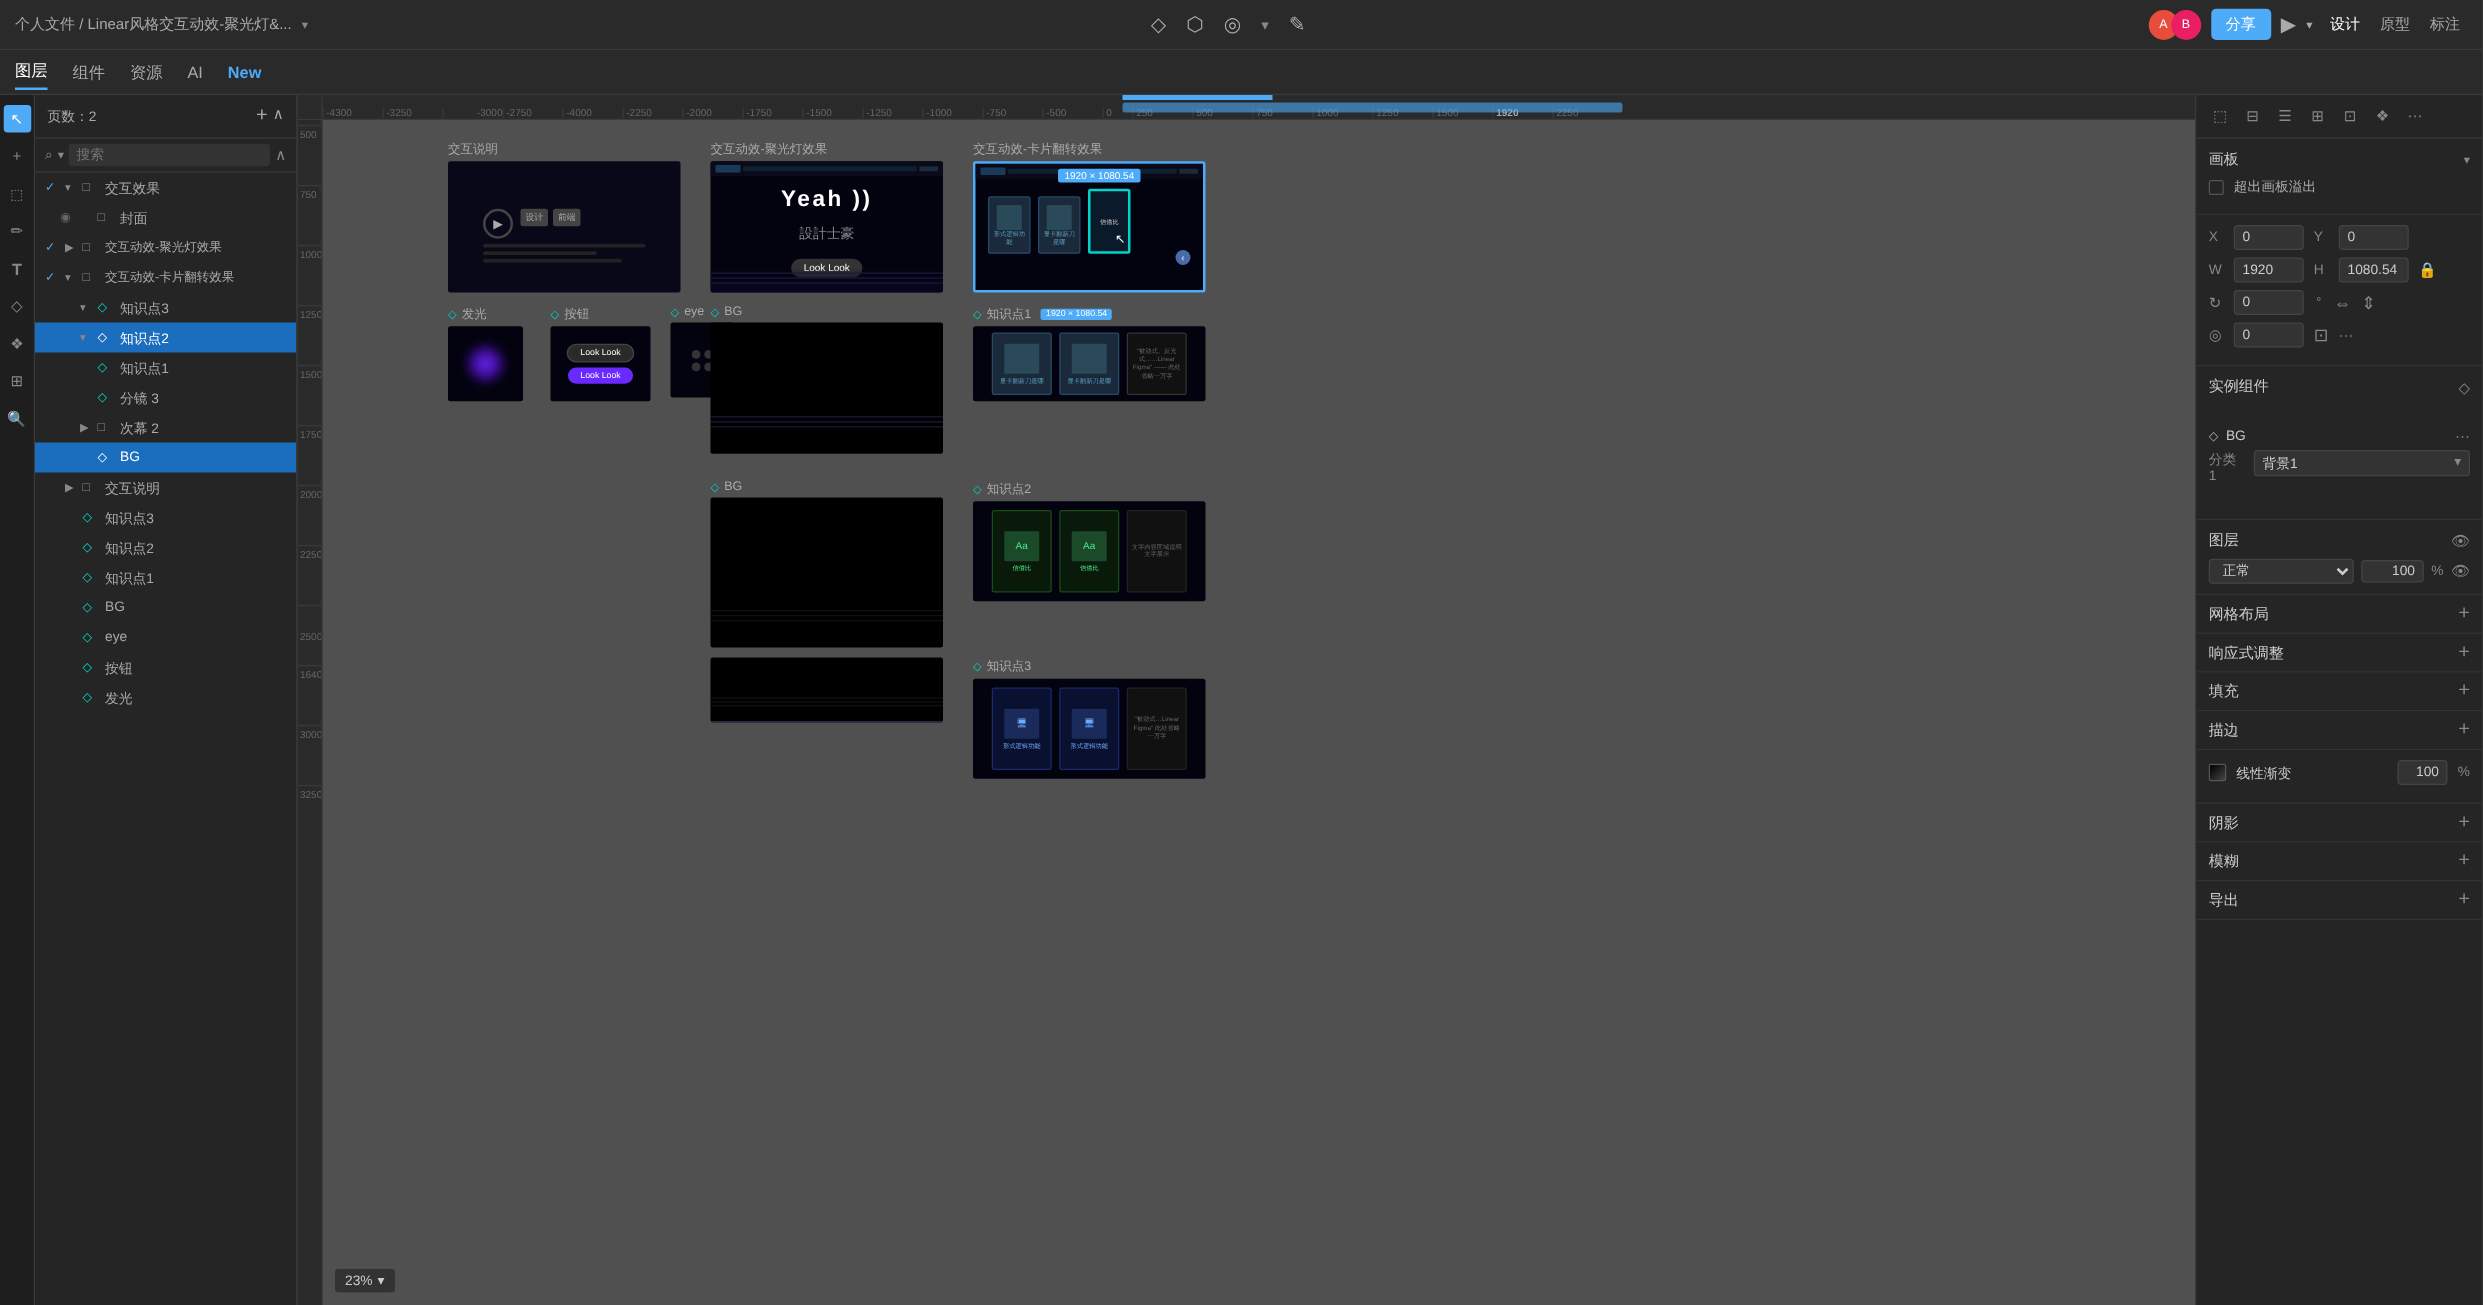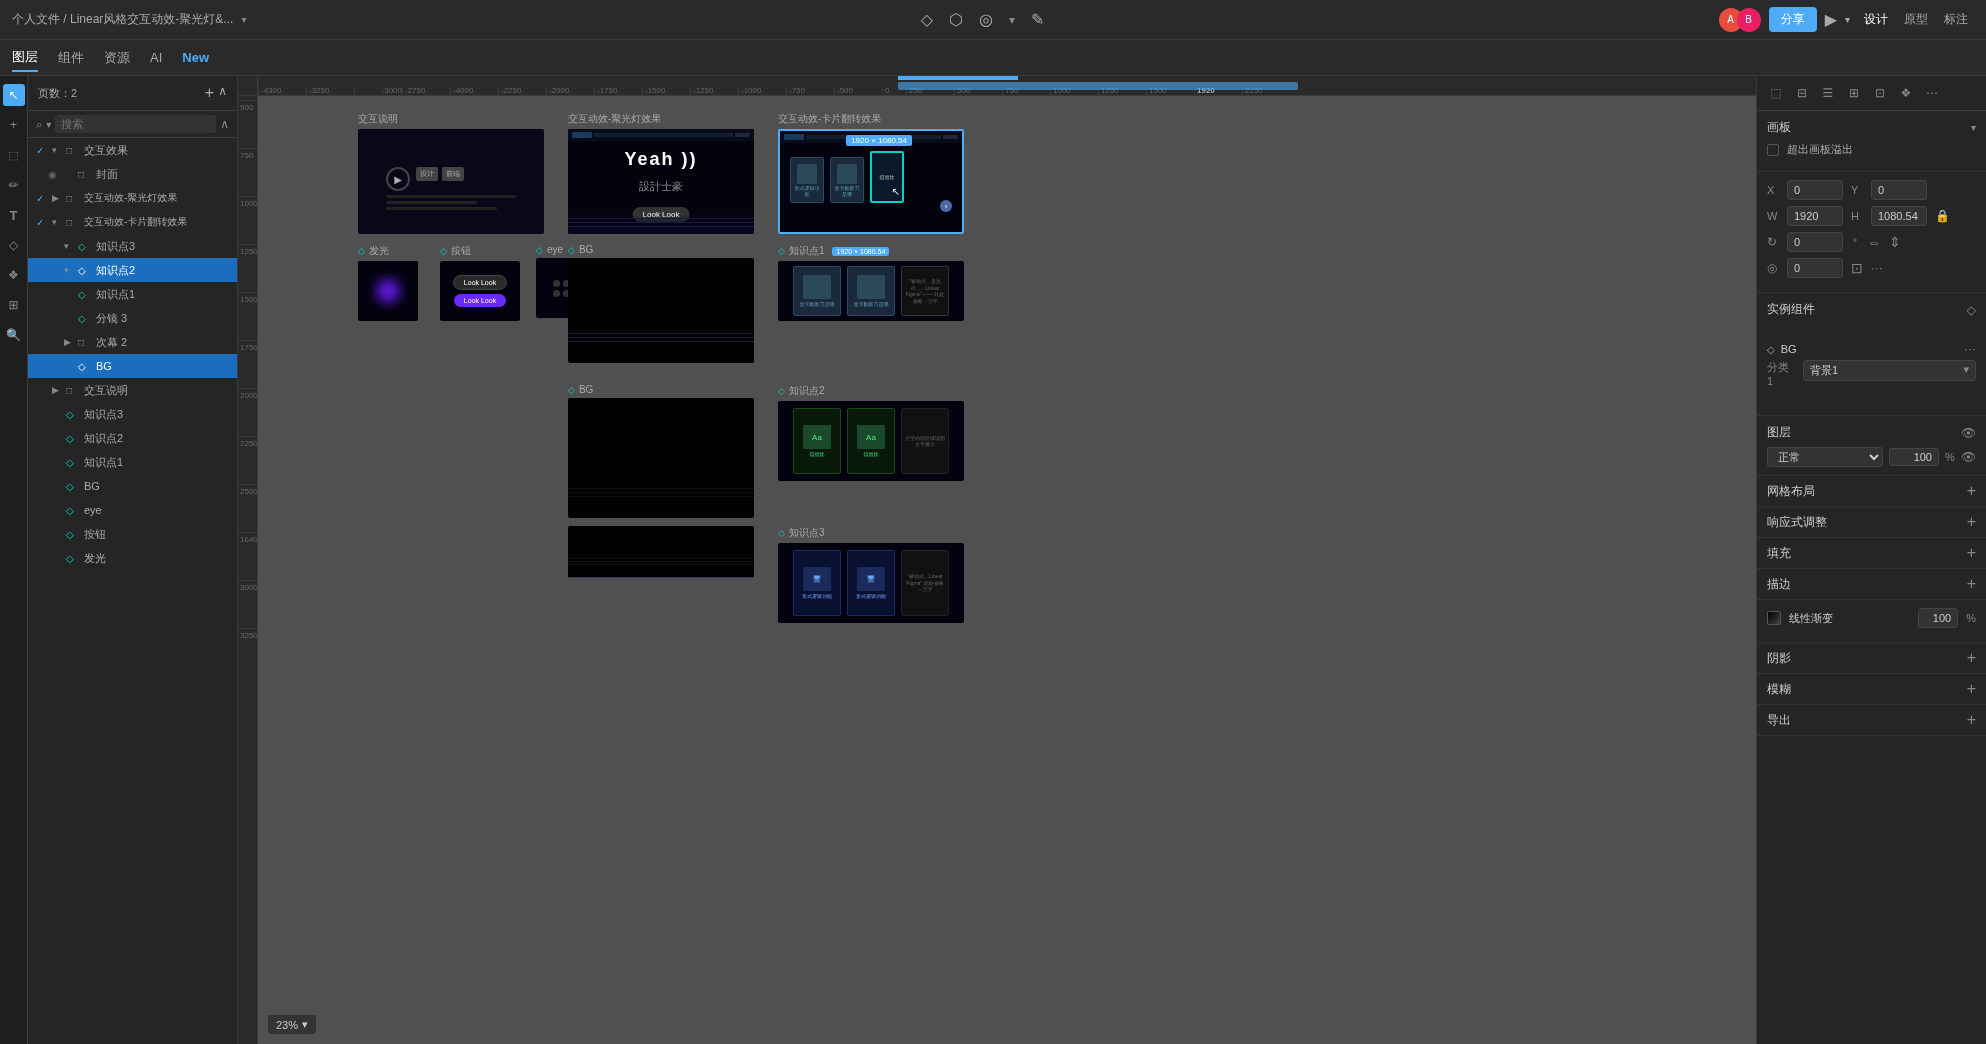--- a/index.html
+++ b/index.html
@@ -335,21 +335,21 @@
     <div style="position:absolute; top:20px; left:0; width:20px; bottom:0; background:#2a2a2a; border-right:1px solid #3a3a3a; z-index:10; overflow:hidden;">
       <div style="display:flex; flex-direction:column; padding-top:4px;">
         <span style="font-size:8px; color:#666; writing-mode:horizontal-tb; min-height:48px; border-top:1px solid #3a3a3a; padding-top:2px; padding-left:2px;">500</span>
         <span style="font-size:8px; color:#666; writing-mode:horizontal-tb; min-height:48px; border-top:1px solid #3a3a3a; padding-top:2px; padding-left:2px;">750</span>
         <span style="font-size:8px; color:#666; writing-mode:horizontal-tb; min-height:48px; border-top:1px solid #3a3a3a; padding-top:2px; padding-left:2px;">1000</span>
         <span style="font-size:8px; color:#666; writing-mode:horizontal-tb; min-height:48px; border-top:1px solid #3a3a3a; padding-top:2px; padding-left:2px;">1250</span>
         <span style="font-size:8px; color:#666; writing-mode:horizontal-tb; min-height:48px; border-top:1px solid #3a3a3a; padding-top:2px; padding-left:2px;">1500</span>
         <span style="font-size:8px; color:#666; writing-mode:horizontal-tb; min-height:48px; border-top:1px solid #3a3a3a; padding-top:2px; padding-left:2px;">1750</span>
         <span style="font-size:8px; color:#666; writing-mode:horizontal-tb; min-height:48px; border-top:1px solid #3a3a3a; padding-top:2px; padding-left:2px;">2000</span>
         <span style="font-size:8px; color:#666; writing-mode:horizontal-tb; min-height:48px; border-top:1px solid #3a3a3a; padding-top:2px; padding-left:2px;">2250</span>
-        <span style="font-size:8px; color:#666; writing-mode:horizontal-tb; min-height:48px; border-top:1px solid #3a3a3a; padding-top:2px; padding-left:2px;">2500</span>
+        <span style="font-size:8px; color:#666; writing-mode:horizontal-tb; min-height:48px; border-top:1px solid #3a3a3a; padding-top:20px; padding-left:2px;">2500</span>
         <span style="font-size:8px; color:#666; writing-mode:horizontal-tb; min-height:48px; border-top:1px solid #3a3a3a; padding-top:2px; padding-left:2px;">1640</span>
         <span style="font-size:8px; color:#666; writing-mode:horizontal-tb; min-height:48px; border-top:1px solid #3a3a3a; padding-top:2px; padding-left:2px;">3000</span>
         <span style="font-size:8px; color:#666; writing-mode:horizontal-tb; min-height:48px; border-top:1px solid #3a3a3a; padding-top:2px; padding-left:2px;">3250</span>
       </div>
     </div>
 
     <div style="position:absolute; top:6px; left:660px; right:0; height:8px; background:#4dabf7; opacity:0.6; z-index:11; right:auto; width:400px; border-radius:2px;"></div>
 
     <div style="position:absolute; top:20px; left:20px; right:0; bottom:0; overflow:auto;">
       <div style="position:relative; width:1600px; height:1200px;">

